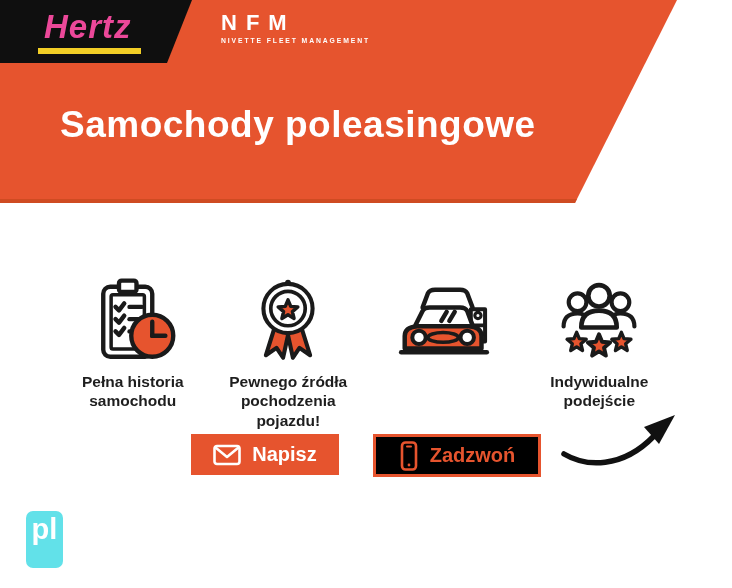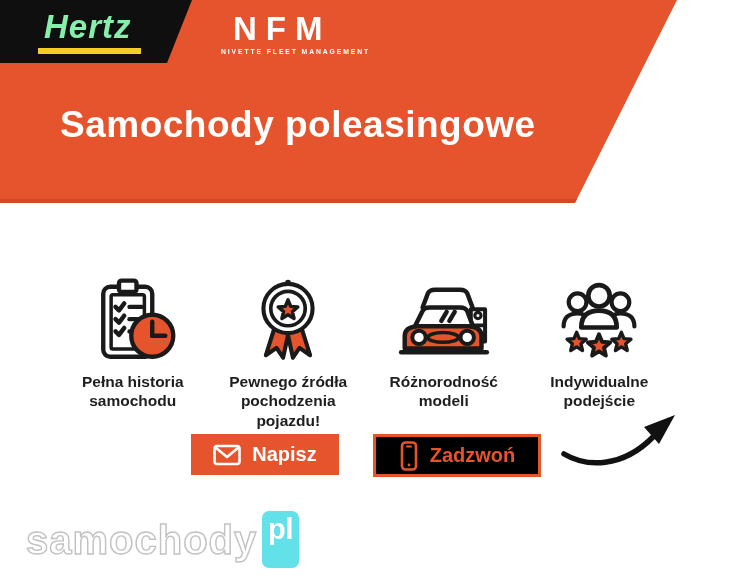--- a/index.html
+++ b/index.html
@@ -16,25 +16,25 @@
   .header-shade{
     position:absolute;left:0;top:199px;width:590px;height:4px;
     background:#C9481F;opacity:.8;
   }
   .hertz-plate{
     position:absolute;left:0;top:0;width:192px;height:63px;background:#0F0F0F;
     clip-path:polygon(0 0,192px 0,167px 63px,0 63px);
   }
   .hertz-word{
     position:absolute;left:44px;top:8px;font-style:italic;font-weight:bold;
-    font-size:33px;color:#86efac;letter-spacing:1px;
+    font-size:33px;color:#ec4899;letter-spacing:1px;
   }
   .hertz-bar{position:absolute;left:38px;top:48px;width:103px;height:6px;background:#F2CE26;}
   .nfm{position:absolute;left:221px;top:12px;color:#fff;}
-  .nfm-name{font-size:33px;font-weight:bold;letter-spacing:9px;line-height:1;margin-left:12px;}
+  .nfm-name{font-size:22px;font-weight:bold;letter-spacing:9px;line-height:1;}
   .nfm-sub{font-size:6.8px;font-weight:bold;letter-spacing:1.9px;margin-top:3px;}
   .banner-title{
     position:absolute;left:60px;top:104px;font-size:37px;font-weight:bold;
     color:#fff;letter-spacing:.5px;
   }
   
   .section-heading{
     position:absolute;left:0;top:241px;width:732px;text-align:center;
     font-size:25px;font-weight:bold;color:#1D1D1B;letter-spacing:.3px;
   }
@@ -139,22 +139,20 @@
           <line x1="87" y1="56" x2="101" y2="56" stroke-width="4"></line>
           <path d="M24,46 L32,30 Q34,26 40,26 L74,26 Q80,26 82,30 L88,46" fill="#fff"></path>
           <line x1="53" y1="41" x2="59" y2="31"></line>
           <line x1="62" y1="41" x2="68" y2="31"></line>
           <path d="M12,72 L12,58 Q12,48 26,47 L84,47 Q98,48 98,58 L98,72 Z" fill="#E6542E"></path>
           <ellipse cx="55" cy="59.5" rx="17" ry="5.5" stroke-width="4"></ellipse>
           <circle cx="28" cy="59.5" r="7.5" fill="#fff" stroke-width="4.5"></circle>
           <circle cx="82" cy="59.5" r="7.5" fill="#fff" stroke-width="4.5"></circle>
         </svg>
       </div>
-      <div class="feature-label">Różnorodność
-modeli</div>
     </div>
 
     <div class="feature">
       <div class="feature-icon-box">
         <svg width="94" height="82" viewBox="0 0 100 88" fill="none" stroke="#1A1A1A" stroke-width="5" stroke-linecap="round" stroke-linejoin="round">
           <circle cx="27" cy="25" r="9.5" fill="#fff" stroke-width="4.5"></circle>
           <path d="M12,51 Q12,37 27,37 Q35,37 38,42" stroke-width="4.5"></path>
           <circle cx="73" cy="25" r="9.5" fill="#fff" stroke-width="4.5"></circle>
           <path d="M88,51 Q88,37 73,37 Q65,37 62,42" stroke-width="4.5"></path>
           <circle cx="50" cy="18" r="11.5" fill="#fff"></circle>
@@ -193,17 +191,16 @@
   </div>
 
   <div class="arrow-wrap">
     <svg width="140" height="96" viewBox="0 0 140 96" fill="none">
       <path d="M16,60 C38,73 74,75 106,42" stroke="#111" stroke-width="5.5" stroke-linecap="round"></path>
       <polygon points="127,21 96,33 111,50" fill="#111"></polygon>
     </svg>
   </div>
 
   <div class="watermark">
-    <span class="wm-text">samochody</span>
     <span class="wm-badge">pl</span>
   </div>
 
 </div>
 
 </body></html>

